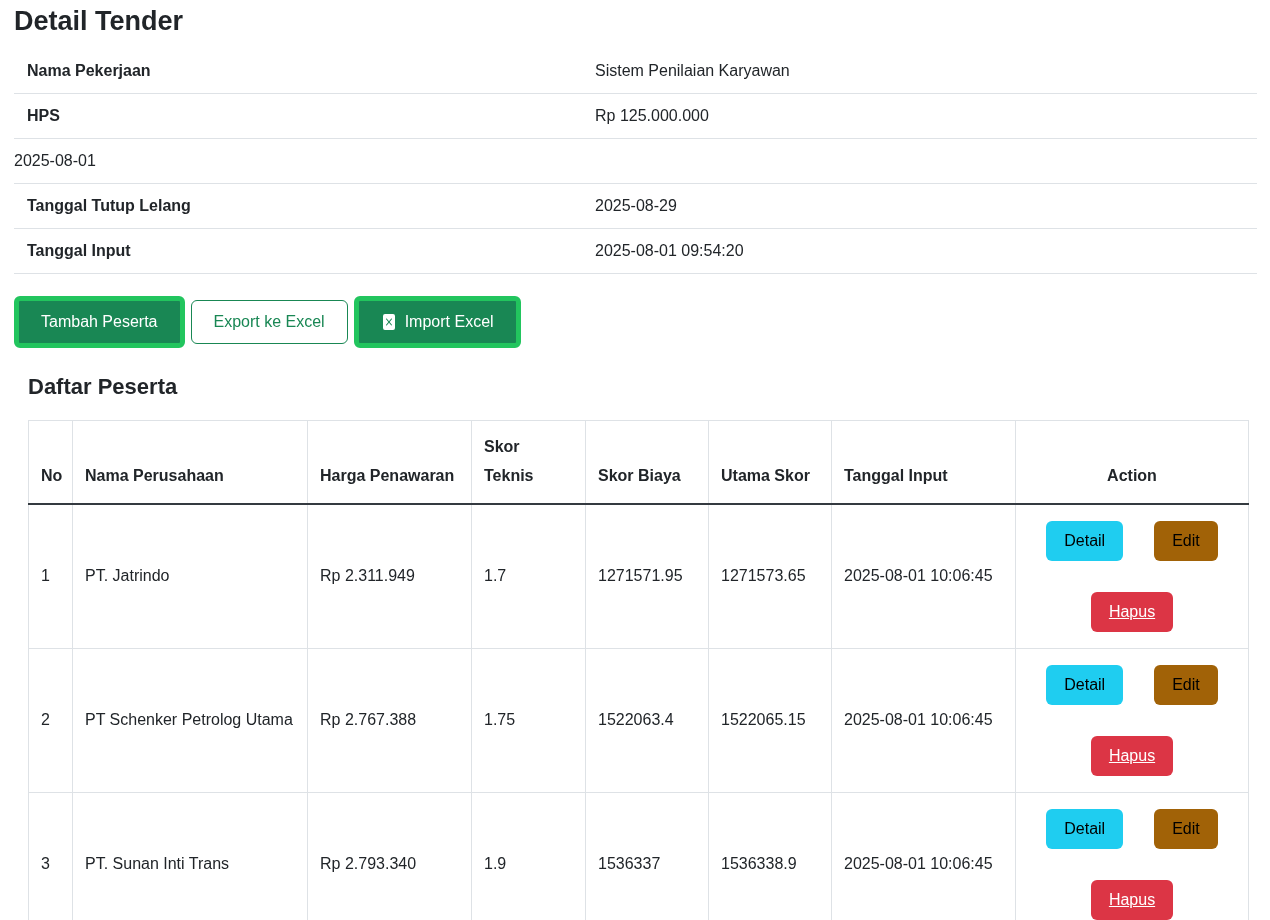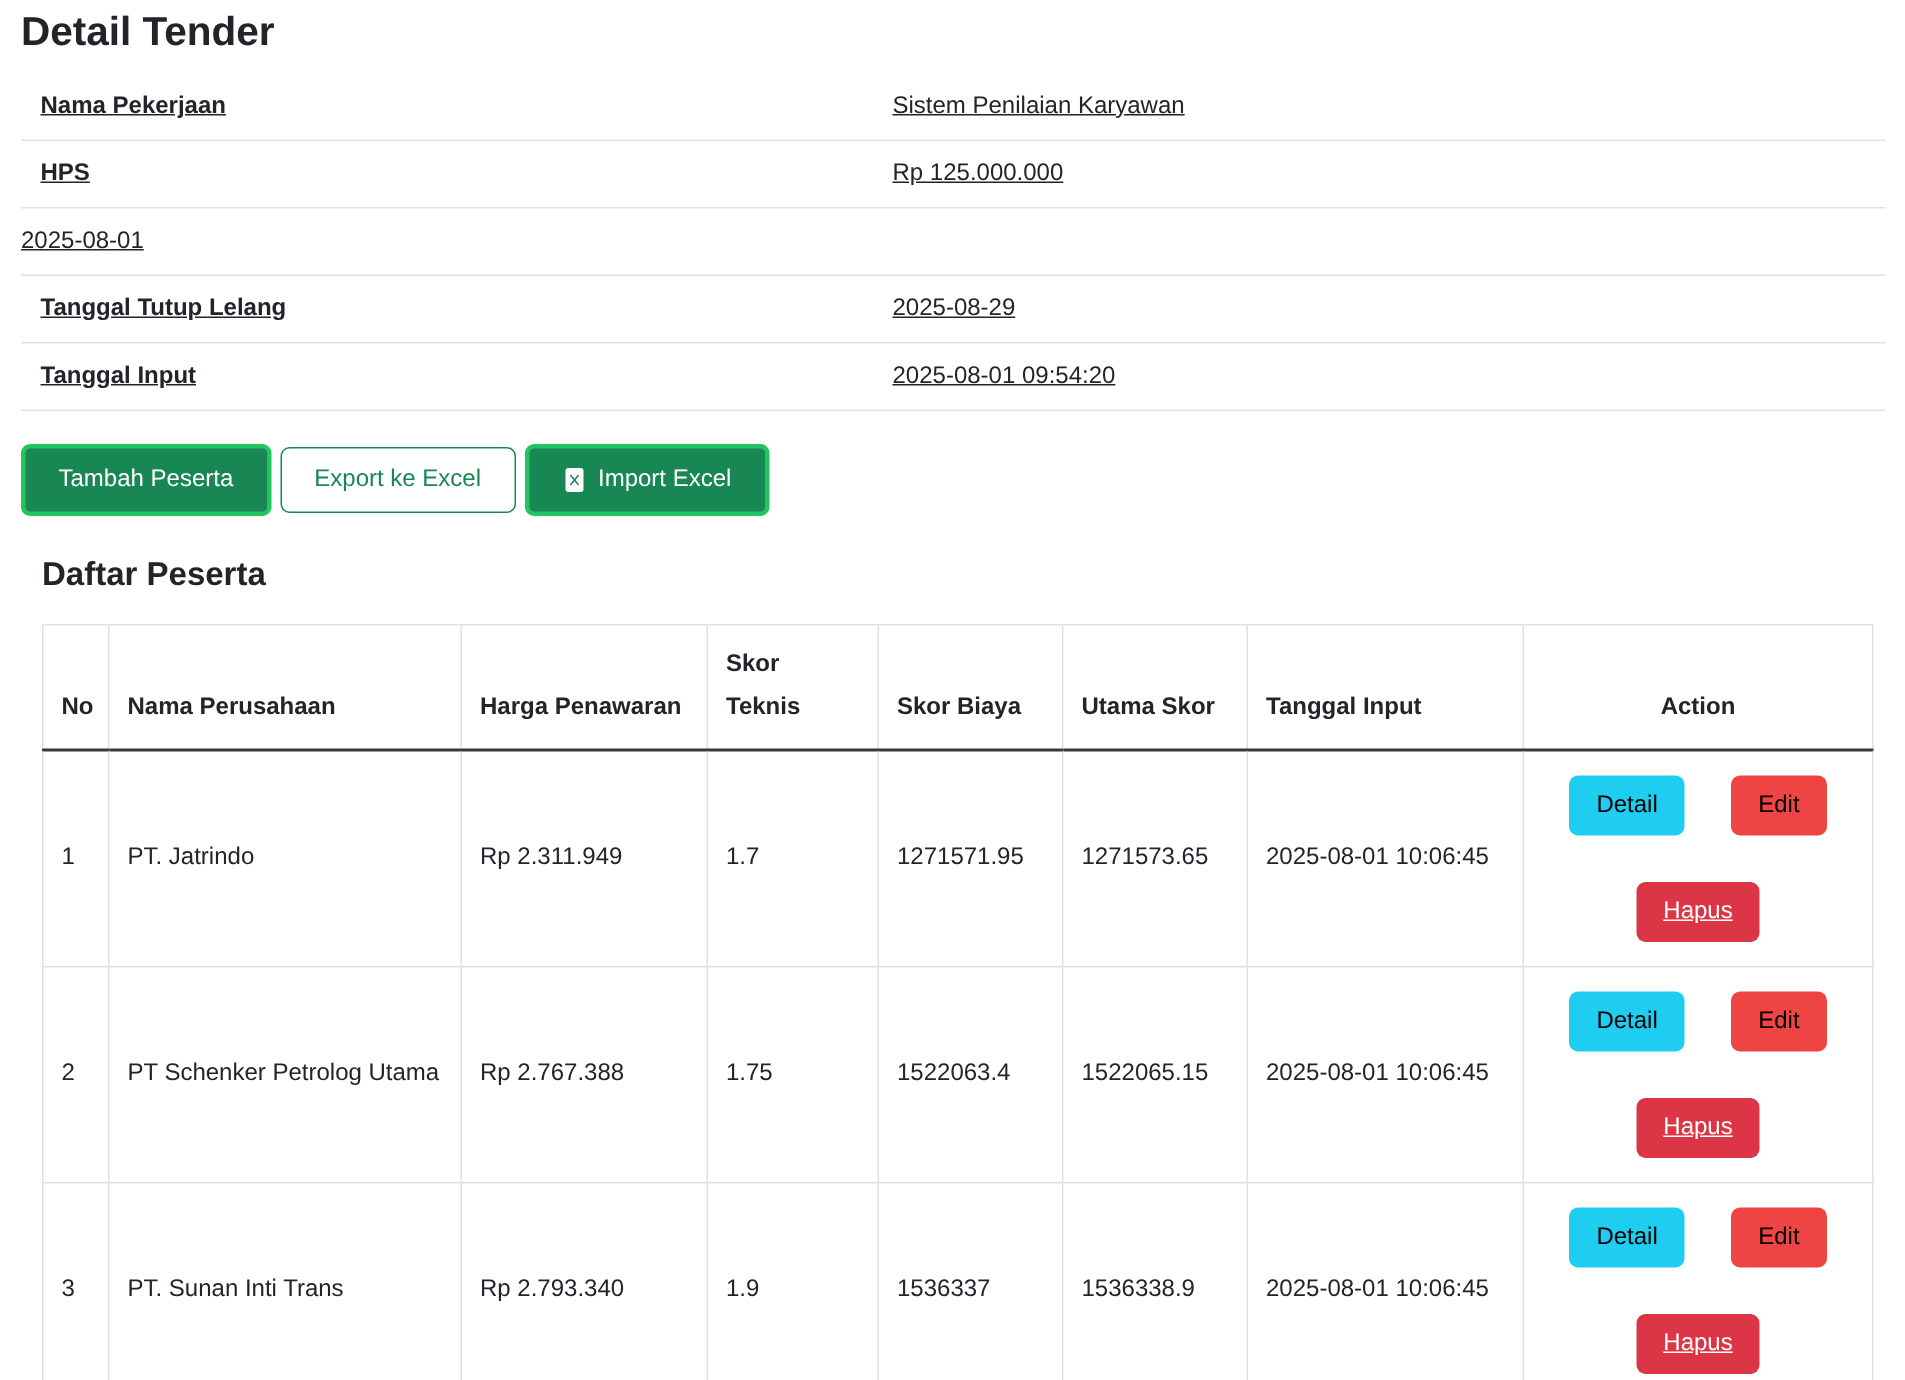--- a/index.html
+++ b/index.html
@@ -19,21 +19,20 @@
     font-weight: 600;
     margin: 0 0 12px 0;
   }
 
   
   .detail-table { width: 100%; }
   .detail-row {
     display: flex;
     border-bottom: 1px solid #dee2e6;
     align-items: center;
-    text-decoration: underline;
   }
   .detail-label {
     width: 581px;
     padding: 13px 8px 13px 13px;
     font-weight: 700;
   }
   .detail-value {
     flex: 1;
     padding: 13px 0;
   }
@@ -52,21 +51,21 @@
     border-radius: 6px;
     cursor: pointer;
     line-height: 22px;
     display: inline-flex;
     align-items: center;
     gap: 8px;
   }
   .tb-btn-solid {
     background: #198754;
     color: #ffffff;
-    border: 3px solid #22c55e;
+    border: 5px solid #22c55e;
   }
   .tb-btn-outline {
     background: #ffffff;
     color: #198754;
     border: 1px solid #198754;
   }
 
   
   .participants-section { padding: 0 14px; }
   .section-title {
@@ -112,21 +111,21 @@
   .btn {
     font-family: inherit;
     font-size: 16px;
     border: none;
     border-radius: 6px;
     padding: 9px 18px;
     cursor: pointer;
     line-height: 22px;
   }
   .btn-detail { background: #1fcdf0; color: #000000; }
-  .btn-edit   { background: #ef4444; color: #000000; }
+  .btn-edit   { background: #a16207; color: #000000; }
   .btn-hapus  { background: #dc3545; color: #ffffff; text-decoration: underline; }
 
   .excel-icon { width: 16px; height: 16px; display: inline-block; }
 </style>
 </head>
 <body>
 
 <h1 class="page-title">Detail Tender</h1>
 
 <div class="detail-table">

